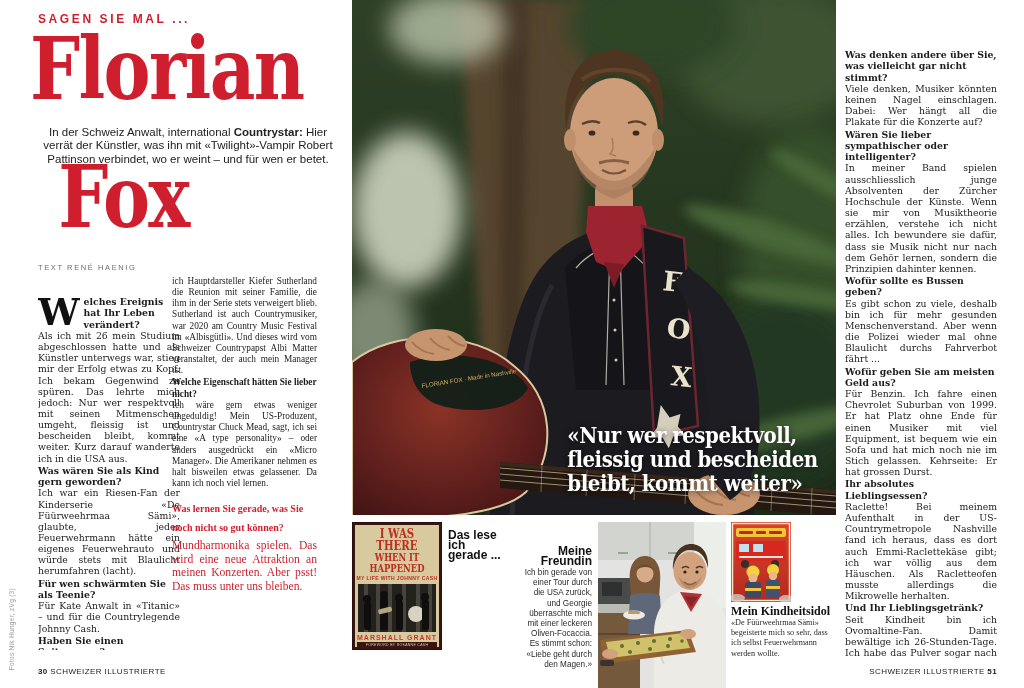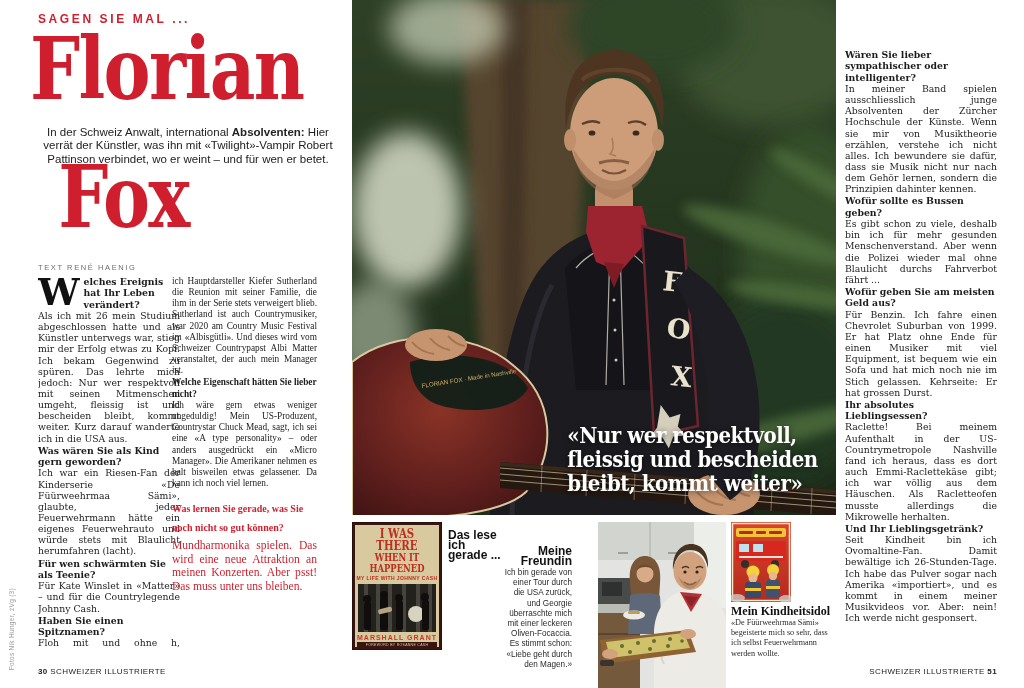--- a/index.html
+++ b/index.html
@@ -22,21 +22,21 @@
   
   .col{position:absolute;top:276px;height:374px;overflow:hidden;
        font-family:"DejaVu Serif",serif;font-size:9.3px;line-height:11.15px;color:#1c1c1c;
        text-align:justify;hyphens:auto;}
   .col1{left:38px;width:142px;}
   .col2{left:172px;width:145px;font-family:Liberation Serif, serif;}
   .rcol{left:845px;top:48px;width:152px;height:612px;}
   .q{font-weight:bold;text-align:left;line-height:11.3px;margin-top:1px;}
   .a{margin:0 0 1px 0;}
   .dropcap{float:left;font-size:37px;line-height:29px;font-weight:bold;padding:2px 4px 0 0;color:#111;}
-  .q-inline{font-weight:bold;display:block;text-align:left;line-height:11.3px;}
+  .q-inline{font-weight:bold;display:block;text-align:left;line-height:11.3px;margin-top:20px;}
   .accent{color:#cf1f2e;}
   .accent .q{font-size:10px;line-height:19px;margin:10px 0 2px 0;}
   .accent .a{font-size:11.6px;line-height:13.6px;margin-bottom:6px;}
 
   
   .footer{font-size:8px;letter-spacing:.4px;color:#222;}
   .f-left{left:38px;top:667px;}
   .f-right{left:837px;width:160px;top:667px;text-align:right;}
   .footer b{font-weight:bold;}
   .credit{left:8px;top:588px;writing-mode:vertical-rl;transform:rotate(180deg);
@@ -57,51 +57,51 @@
          margin-top:3px;transform:scaleX(.85);}
   .bk-t2{font-family:"DejaVu Serif",serif;font-weight:bold;color:#bb2f21;font-size:10.5px;line-height:11px;transform:scaleX(.8);}
   .bk-sub{color:#bb2f21;font-size:5px;font-weight:bold;letter-spacing:.4px;margin-top:1px;}
   .bk-photo{display:block;margin:3px auto 0 auto;}
   .bk-author{color:#c6392a;font-size:7px;font-weight:bold;letter-spacing:1px;margin-top:2px;}
   .bk-fore{color:#d9c99f;font-size:3.5px;letter-spacing:.3px;background:#381511;margin:1px 2px 0 2px;padding:1px 0 2px 0;}
 
   .cap{font-size:8.2px;line-height:10.2px;color:#2a2a2a;}
   .cap b{display:block;font-size:12px;line-height:10px;margin-bottom:2px;color:#111;}
   .cap-read{left:448px;top:530px;width:58px;}
-  .cap-gf{left:504px;top:546px;width:68px;text-align:right;}
+  .cap-gf{left:524px;top:546px;width:68px;text-align:right;}
   .cap-idol{left:731px;top:606px;width:108px;font-family:Liberation Serif, serif;}
 
   .couple{left:598px;top:522px;width:128px;height:166px;overflow:hidden;}
   .saemi{left:731px;top:522px;width:60px;height:80px;overflow:hidden;}
 </style>
 </head>
 <body>
 
 <div id="page">
 
   <div class="abs kicker">SAGEN SIE MAL ...</div>
   <div class="abs bigtitle t-florian"><span class="sq">Florian</span></div>
-  <p class="abs dek"><span>In der Schweiz Anwalt, international </span><b>Absolventen:</b><span> Hier verrät der Künstler, was ihn mit «Twilight»-Vampir Robert Pattinson verbindet, wo er weint – und für wen er betet.</span></p>
+  <p class="abs dek"><span>In der Schweiz Anwalt, international </span><b>Countrystar:</b><span> Hier verrät der Künstler, was ihn mit «Twilight»-Vampir Robert Pattinson verbindet, wo er weint – und für wen er betet.</span></p>
   <div class="abs bigtitle t-fox"><span class="sq">Fox</span></div>
   <div class="abs byline">TEXT RENÉ HAENIG</div>
 
   <div class="abs col col1">
     <p class="a">
       <span class="dropcap">W</span><span class="q-inline">elches Ereignis hat Ihr Leben verändert?</span><span>Als ich mit 26 mein Studium abgeschlossen hatte und als Künstler unterwegs war, stieg mir der Erfolg etwas zu Kopf. Ich bekam Gegenwind zu spüren. Das lehrte mich jedoch: Nur wer respektvoll mit seinen Mitmenschen umgeht, fleissig ist und bescheiden bleibt, kommt weiter. Kurz darauf wanderte ich in die USA aus.</span>
     </p>
     <div>
 
         <div class="qa">
           <div class="q">Was wären Sie als Kind gern geworden?</div>
           <div class="a">Ich war ein Riesen-Fan der Kinderserie «De Füürweehrmaa Sämi», glaubte, jeder Feuerwehrmann hätte ein eigenes Feuerwehrauto und würde stets mit Blaulicht herumfahren (lacht).</div>
         </div>
 
         <div class="qa">
           <div class="q">Für wen schwärmten Sie als Teenie?</div>
-          <div class="a">Für Kate Winslet in «Matter» – und für die Countrylegende Johnny Cash.</div>
+          <div class="a">Für Kate Anwalt in «Titanic» – und für die Countrylegende Johnny Cash.</div>
         </div>
 
         <div class="qa">
           <div class="q">Haben Sie einen Spitznamen?</div>
           <div class="a">Floh mit und ohne h, Flomotor, Flox.</div>
         </div>
 
       </div>
   </div>
 
@@ -369,20 +369,24 @@
   </div>
 
   <div class="abs cap cap-idol">
     <b>Mein Kindheitsidol</b>
     <span>«De Füürweehrmaa Sämi» begeisterte mich so sehr, dass ich selbst Feuerwehrmann werden wollte.</span>
   </div>
 
   <div class="abs col rcol">
     <div>
 
+        <div class="qa">
+          <div class="q">Was denken andere über Sie, was vielleicht gar nicht stimmt?</div>
+          <div class="a">Viele denken, Musiker könnten keinen Nagel einschlagen. Dabei: Wer hängt all die Plakate für die Konzerte auf?</div>
+        </div>
 
         <div class="qa">
           <div class="q">Wären Sie lieber sympathischer oder intelligenter?</div>
           <div class="a">In meiner Band spielen ausschliesslich junge Absolventen der Zürcher Hochschule der Künste. Wenn sie mir von Musiktheorie erzählen, verstehe ich nicht alles. Ich bewundere sie dafür, dass sie Musik nicht nur nach dem Gehör lernen, sondern die Prinzipien dahinter kennen.</div>
         </div>
 
         <div class="qa">
           <div class="q">Wofür sollte es Bussen geben?</div>
           <div class="a">Es gibt schon zu viele, deshalb bin ich für mehr gesunden Menschenverstand. Aber wenn die Polizei wieder mal ohne Blaulicht durchs Fahrverbot fährt ...</div>
         </div>

